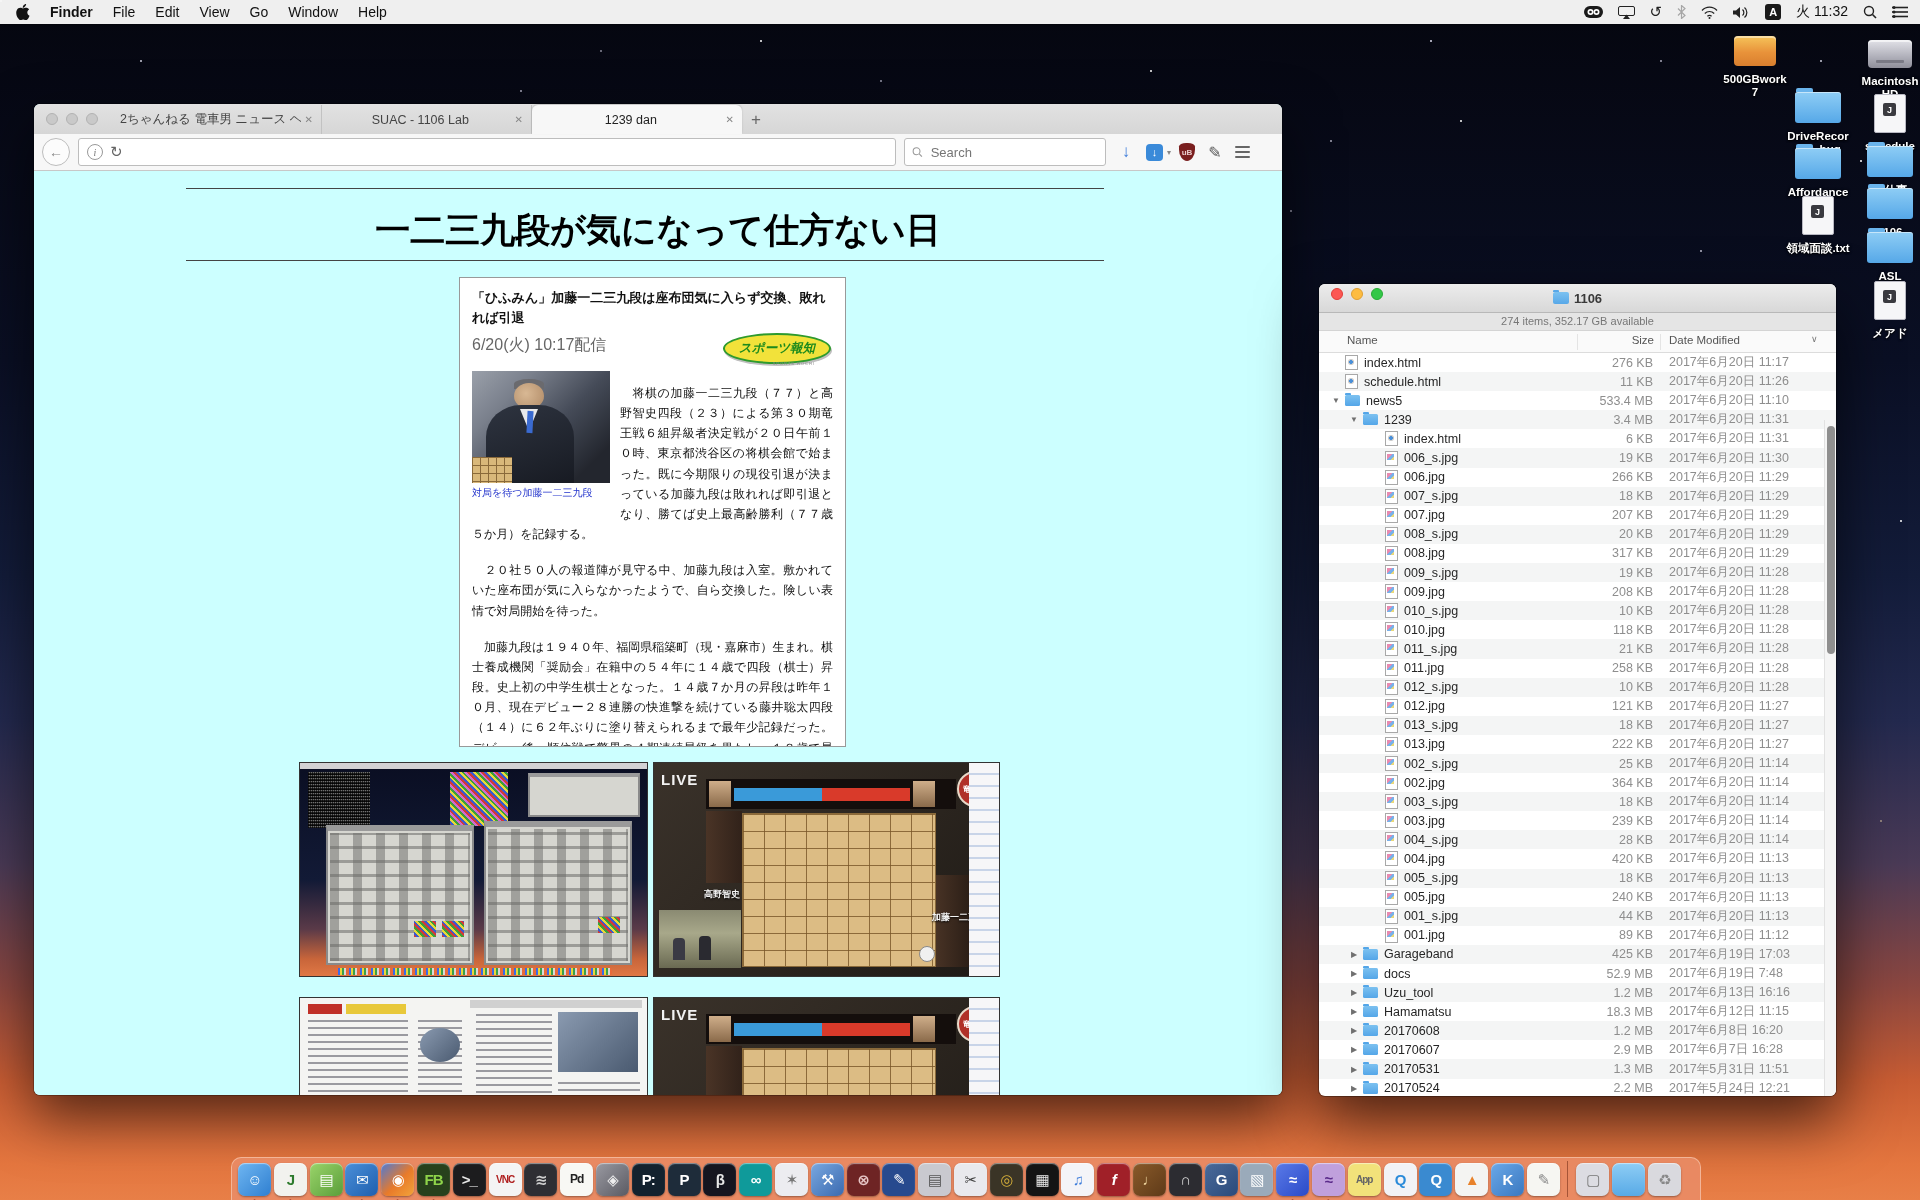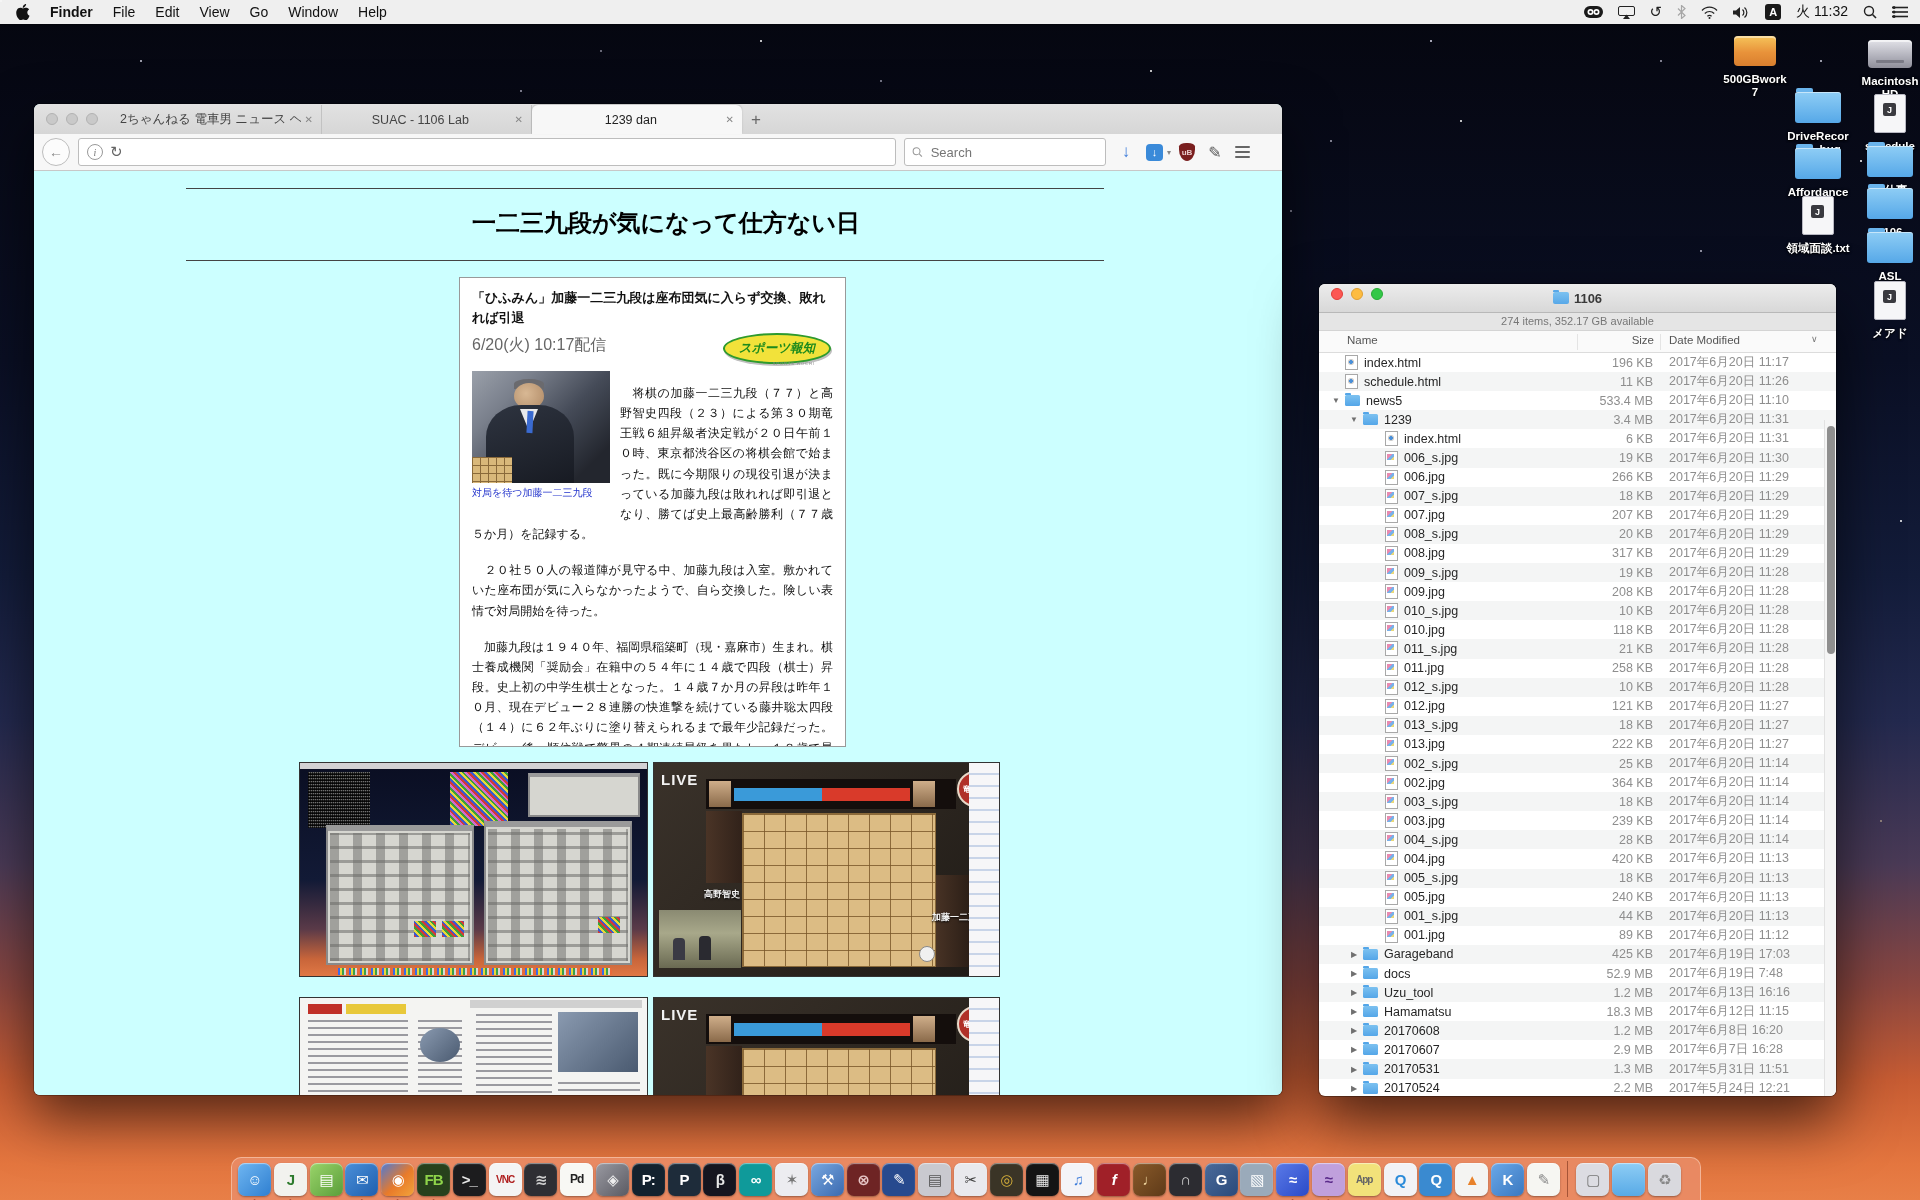--- a/index.html
+++ b/index.html
@@ -61,21 +61,21 @@
   .pocket{width:17px;height:17px;background:#3a8ad9;border-radius:4px;color:#fff;font-size:11px;display:flex;
     align-items:center;justify-content:center;}
   .caret{color:#888;font-size:8px;margin-left:-4px;}
   .shield{width:16px;height:18px;background:#7a1f1f;border-radius:8px 8px 9px 9px / 4px 4px 13px 13px;
     color:#e8caca;font-size:8px;display:flex;align-items:center;justify-content:center;font-weight:bold;}
   .burger{display:flex;flex-direction:column;gap:3px;}
   .burger span{display:block;width:15px;height:2px;background:#666;border-radius:1px;}
   
   #pagecontent{position:relative;width:1248px;height:925px;background:#ccffff;overflow:hidden;}
   .pghr{position:absolute;left:152px;width:918px;border-top:1px solid #444;height:0;}
-  #pagetitle{position:absolute;left:0;top:36px;width:100%;text-align:center;font-size:24px;font-weight:bold;color:#000;margin-left:8px;}
+  #pagetitle{position:absolute;left:0;top:36px;width:100%;text-align:center;font-size:35px;font-weight:bold;color:#000;}
   #article{position:absolute;left:425px;top:106px;width:387px;height:470px;background:#fff;
     border:1px solid #999;box-sizing:border-box;padding:10px 12px;overflow:hidden;font-size:12px;color:#111;}
   #art-headline{font-weight:bold;font-size:13px;line-height:1.5;margin-bottom:6px;}
   #art-meta{position:relative;height:34px;}
   #art-date{font-size:16px;color:#666;padding-top:2px;}
   #hochi{position:absolute;right:2px;top:0;width:104px;height:27px;background:#f2e23a;border:2px solid #2e9a2e;
     border-radius:50%;color:#1d8a1d;font-weight:bold;font-style:italic;font-size:12.5px;display:flex;
     align-items:center;justify-content:center;box-shadow:1px 2px 0 rgba(0,0,0,.25);}
   #hochi-sub{position:absolute;right:18px;top:28px;font-size:4px;color:#888;letter-spacing:1px;}
   #art-photo-block{float:left;width:138px;margin:4px 10px 4px 0;}
@@ -443,21 +443,21 @@
       <span class="h-name">Name</span>
       <span class="h-size">Size</span>
       <span class="h-date">Date Modified</span>
       <span class="h-chev">∨</span>
     </div>
     <div id="f-rows">
       <div class="frow lv0">
           <span class="disc"></span>
           <span class="ficon html"></span>
           <span class="fname">index.html</span>
-          <span class="fsize">196 KB</span>
+          <span class="fsize">276 KB</span>
           <span class="fdate">2017年6月20日 11:17</span>
         </div>
       <div class="frow lv0">
           <span class="disc"></span>
           <span class="ficon html"></span>
           <span class="fname">schedule.html</span>
           <span class="fsize">11 KB</span>
           <span class="fdate">2017年6月20日 11:26</span>
         </div>
       <div class="frow lv0">

